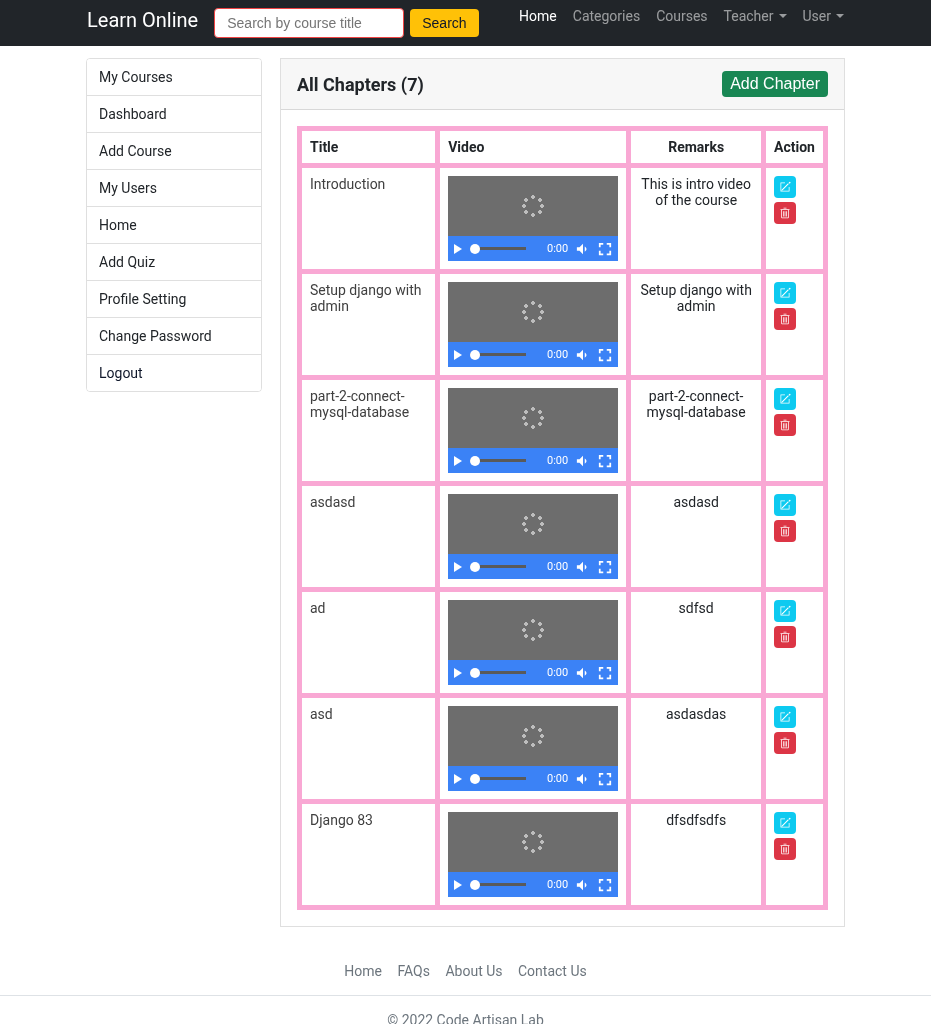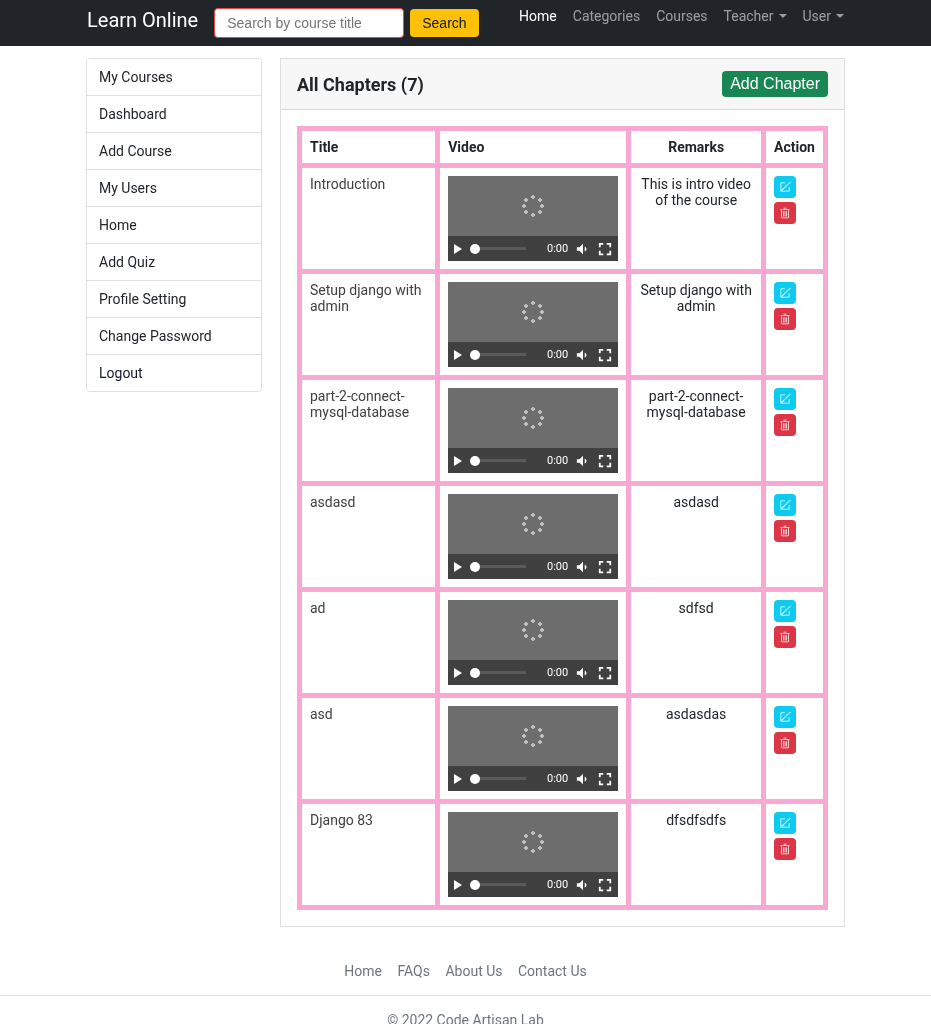--- a/index.html
+++ b/index.html
@@ -35,21 +35,21 @@
 .table th { border-bottom: 2px solid #212529; font-weight: 700; }
 .table th:first-child, .table td:first-child { width: 150px; }
 .table th:nth-child(3), .table td:nth-child(3) { width: 150px; text-align: center; }
 .table th:last-child, .table td:last-child { width: 56px; }
 .title-link { color: #404040; }
 
 .video-box { width: 170px; background: #6d6d6d; position: relative; }
 .video-area { height: 60px; display: flex; align-items: center; justify-content: center; }
 .spinner { width: 22px; height: 22px; position: relative; }
 .spinner::before { content: ""; position: absolute; width: 22px; height: 22px; background: radial-gradient(circle at 11px 2px, #bdbdbd 2px, transparent 2px), radial-gradient(circle at 18px 5px, #bdbdbd 2px, transparent 2px), radial-gradient(circle at 20px 11px, #bdbdbd 2px, transparent 2px), radial-gradient(circle at 18px 17px, #bdbdbd 2px, transparent 2px), radial-gradient(circle at 11px 20px, #bdbdbd 2px, transparent 2px), radial-gradient(circle at 4px 17px, #bdbdbd 2px, transparent 2px), radial-gradient(circle at 2px 11px, #bdbdbd 2px, transparent 2px), radial-gradient(circle at 4px 5px, #bdbdbd 2px, transparent 2px); }
-.video-controls { background: #404040; height: 25px; display: flex; align-items: center; padding: 0 6px; gap: 8px; }
+.video-controls { background: #3b82f6; height: 25px; display: flex; align-items: center; padding: 0 6px; gap: 8px; }
 .play-icon { width: 0; height: 0; border-top: 5px solid transparent; border-bottom: 5px solid transparent; border-left: 8px solid #fff; }
 .progress-track { flex: 0 0 56px; height: 3px; background: #5a5a5a; position: relative; }
 .progress-dot { position: absolute; left: 0; top: -3.5px; width: 10px; height: 10px; background: #fff; border-radius: 50%; }
 .time-text { color: #fff; font-size: 11px; margin-left: auto; }
 .vol-icon svg, .fs-icon svg { display: block; }
 
 .btn-sm { display: inline-flex; align-items: center; justify-content: center; width: 22px; height: 22px; border-radius: 4px; border: none; cursor: pointer; margin-bottom: 4px; }
 .btn-edit { background: #0dcaf0; }
 .btn-delete { background: #dc3545; }
 

